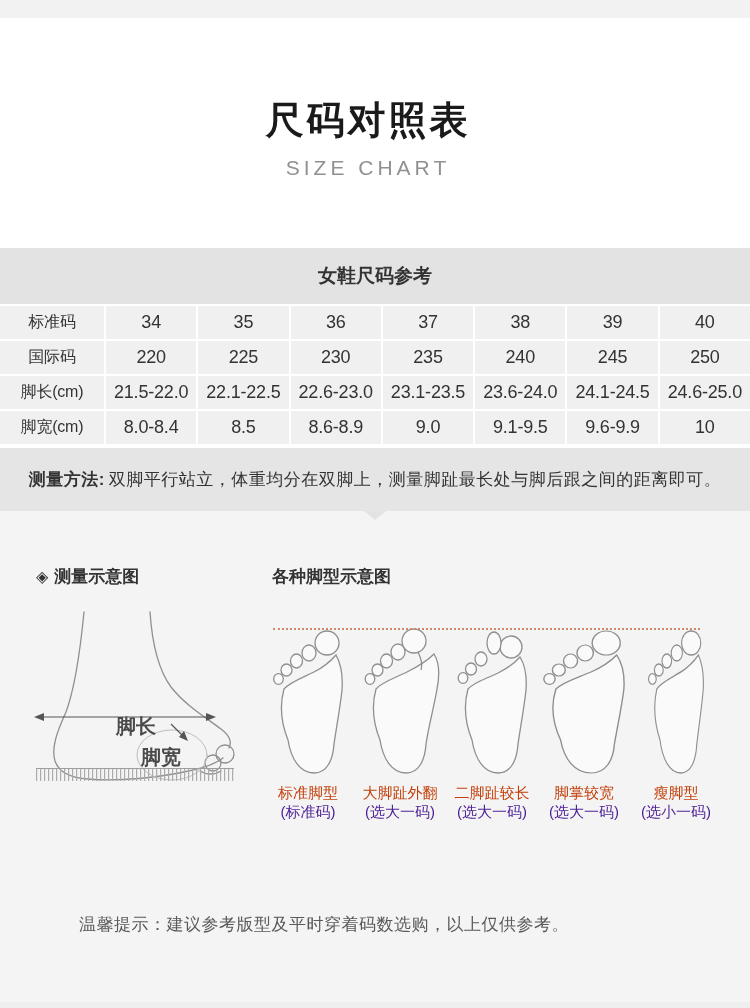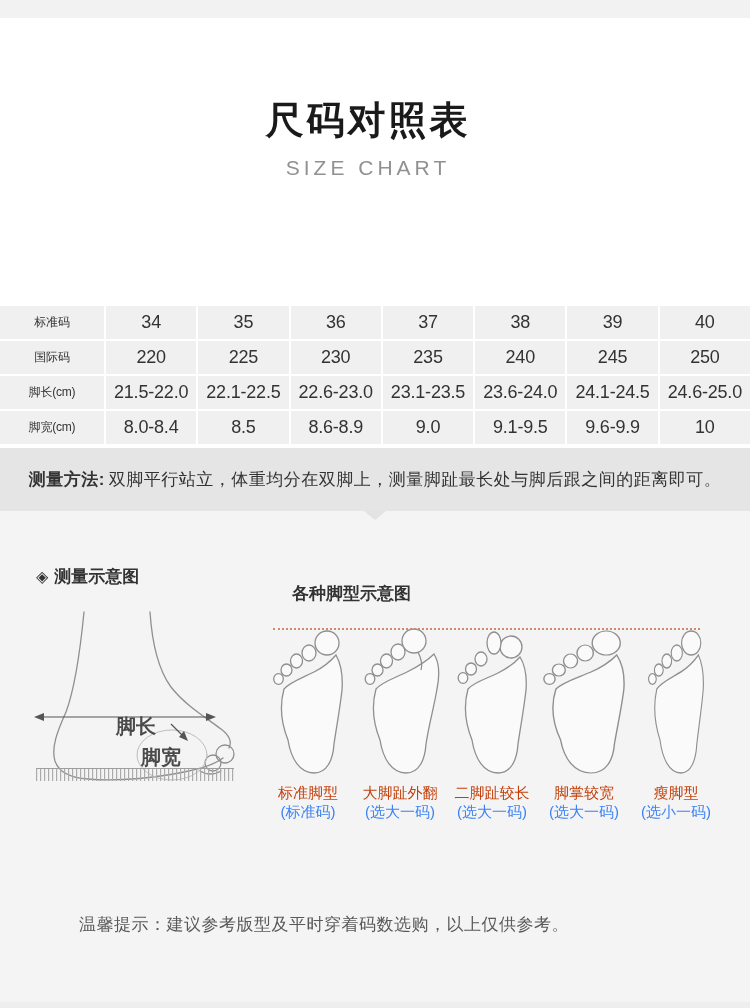--- a/index.html
+++ b/index.html
@@ -17,72 +17,73 @@
   
   .table-band{position:absolute;left:0;top:248px;width:750px;height:56px;background:#e3e3e3;
               display:flex;align-items:center;justify-content:center;
               font-size:19px;font-weight:bold;color:#333;}
 
   
   .size-table{position:absolute;left:0;top:306px;width:750px;
               display:grid;grid-template-columns:104px repeat(7,1fr);gap:2px;background:#ffffff;}
   .size-table .cell{background:#f0f0f0;height:33px;display:flex;align-items:center;justify-content:center;
                     font-size:18px;color:#333;letter-spacing:-0.2px;white-space:nowrap;}
-  .size-table .rowlabel{font-size:12px;}
+  .size-table .rowlabel{font-size:16px;}
 
   
   .measure-band{position:absolute;left:0;top:448px;width:750px;height:63px;background:#e5e5e5;
                 display:flex;align-items:center;justify-content:center;
                 font-size:17px;color:#333;letter-spacing:0.5px;white-space:nowrap;}
   .measure-band b{font-weight:bold;margin-right:4px;}
   .band-pointer{position:absolute;left:364px;top:511px;width:0;height:0;
                 border-left:11px solid transparent;border-right:11px solid transparent;
                 border-top:9px solid #e3e3e3;}
 
   
   .lower{position:absolute;left:0;top:511px;width:750px;height:497px;background:#f4f4f4;}
   .bottom-strip{position:absolute;left:0;top:1002px;width:750px;height:6px;background:#eeeeee;}
 
   .section-heading{position:absolute;font-size:17px;font-weight:bold;color:#333;display:flex;align-items:center;}
   .heading-left{left:36px;top:565px;}
-  .heading-right{left:272px;top:582px;margin-left:20px;}
+  .heading-right{left:272px;top:565px;}
   .diamond{font-size:16px;margin-right:6px;color:#333;font-weight:normal;}
 
   
   .measure-diagram{position:absolute;left:22px;top:608px;width:225px;height:190px;}
   .measure-diagram svg{position:absolute;left:0;top:0;}
   .fl-label,.fw-label{position:absolute;font-size:20px;font-weight:bold;color:#4a4a4a;white-space:nowrap;}
   .fl-label{left:94px;top:105px;}
   .fw-label{left:119px;top:136px;}
 
   
   .foot-types{position:absolute;left:262px;top:612px;width:460px;}
   .dotted-line{position:absolute;left:11px;right:22px;top:16px;border-top:2px dotted #cf8a69;}
   .feet-row{display:flex;margin-top:15px;}
   .foot-col{width:92px;text-align:center;}
   .foot-col svg{display:block;margin:0 auto;}
   .foot-name{margin-top:6px;font-size:15px;color:#c2410c;line-height:19px;white-space:nowrap;}
-  .foot-advice{font-size:15px;color:#3b82f6;line-height:19px;white-space:nowrap;}
+  .foot-advice{font-size:15px;color:#4c1d95;line-height:19px;white-space:nowrap;}
 
   
   .tip{position:absolute;left:0;top:913px;width:648px;text-align:center;
        font-size:17px;color:#595959;letter-spacing:0.5px;}
 </style>
 </head>
 <body>
 
 <div id="stage">
 
   <div class="top-strip"></div>
 
   <div class="title-block">
     <div class="main-title">尺码对照表</div>
     <div class="sub-title">SIZE CHART</div>
   </div>
 
+  <div class="table-band">女鞋尺码参考</div>
 
   <div class="size-table">
     <div class="cell rowlabel">标准码</div>
     <div class="cell">34</div>
     <div class="cell">35</div>
     <div class="cell">36</div>
     <div class="cell">37</div>
     <div class="cell">38</div>
     <div class="cell">39</div>
     <div class="cell">40</div>

